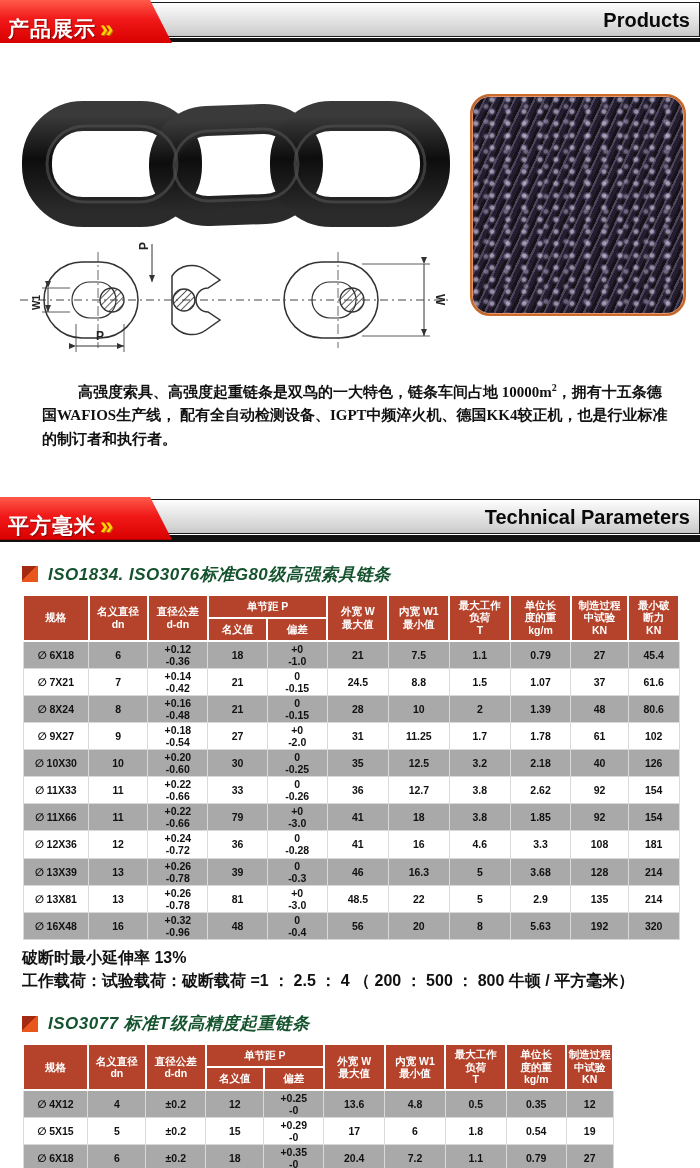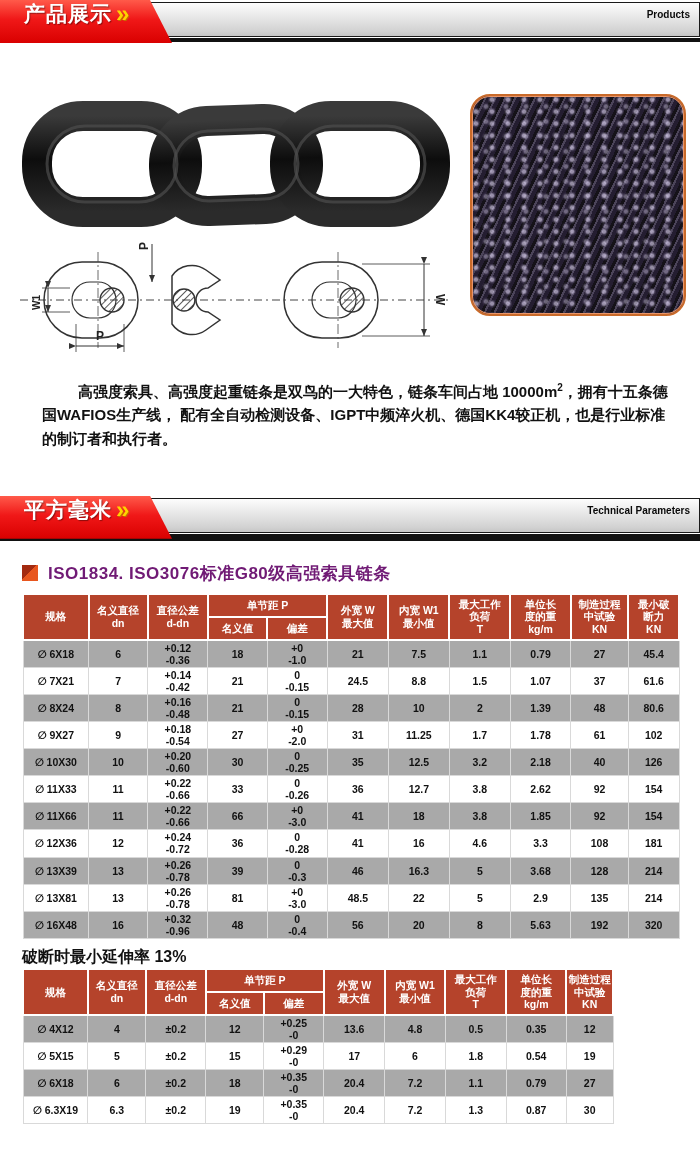--- a/index.html
+++ b/index.html
@@ -10,44 +10,44 @@
   .banner { position:relative; width:700px; height:46px; }
   .banner .bar { position:absolute; left:0; top:2px; width:700px; height:35px;
     background:linear-gradient(180deg,#fdfdfd 0%,#e9e9e9 40%,#d2d2d2 85%,#c6c6c6 100%);
     border:1px solid #1a1a1a; }
   .banner .strip { position:absolute; left:0; top:38px; width:700px; background:#111; }
   .banner.b1 .strip { height:4px; }
   .banner.b2 .strip { height:7px; }
   .banner .red { position:absolute; left:0; top:0; width:172px; height:43px;
     background:linear-gradient(180deg,#ff5a4a 0%,#f01818 45%,#d90000 100%);
     clip-path:polygon(0 0,150px 0,172px 100%,0 100%);
-    display:flex; align-items:flex-start; padding-left:24px; }
+    display:flex; align-items:flex-end; padding-left:8px; }
   .banner .red .cn { color:#fff; font-weight:bold; font-size:21px; letter-spacing:1px; text-shadow:1px 1px 1px rgba(0,0,0,.4); }
   .banner .red .chev { color:#ffd400; font-weight:bold; font-size:24px; margin-left:4px; text-shadow:1px 1px 0 #c96a00; }
-  .banner .en { position:absolute; right:10px; top:9px; font-weight:bold; font-size:10px; color:#0a0a0a; }
+  .banner .en { position:absolute; right:10px; top:9px; font-weight:bold; font-size:20px; color:#0a0a0a; }
 
   
   .pics { display:flex; padding:48px 12px 6px 12px; }
   .pics-left { width:448px; }
   .pic-right { margin-left:10px; width:216px; height:222px; border-radius:20px;
     border:2px solid #c96a2a; box-shadow:0 0 0 1px #e8956a inset;
     background-color:#2e2836;
     background-image:
       radial-gradient(circle at 25% 30%, rgba(215,205,235,.65) 0 1.5px, rgba(120,110,140,.35) 3px, transparent 4.5px),
       radial-gradient(circle at 70% 70%, rgba(190,180,210,.5) 0 1.5px, rgba(90,80,110,.3) 3px, transparent 4.5px),
       repeating-linear-gradient(115deg, rgba(0,0,0,.55) 0 3px, rgba(130,120,155,.35) 3px 5px, rgba(35,28,48,.9) 5px 9px);
     background-size:16px 12px, 20px 15px, auto; }
-  .intro { padding:14px 24px 0 42px; font-size:15px; font-weight:bold; line-height:1.55; text-indent:2.4em; }
+  .intro { padding:14px 24px 0 42px; font-size:15px; font-weight:bold; line-height:1.55; text-indent:2.4em;font-family:Liberation Serif, serif; }
   .spacer1 { height:46px; }
 
   
   .sec-title { display:flex; align-items:center; margin:20px 0 8px 22px; }
   .sec-title .sq { width:16px; height:16px; margin-right:10px;
     background:linear-gradient(135deg,#a32a10 0 45%,#e8561e 45% 100%); }
-  .sec-title .txt { font-size:17px; font-weight:bold; color:#701a75; letter-spacing:.5px; }
+  .sec-title .txt { font-size:17px; font-weight:bold; color:#14532d; letter-spacing:.5px;font-style:italic; }
 
   
   table { border-collapse:collapse; margin-left:22px; table-layout:fixed; }
   .t1 { width:658px; }
   .t2 { width:592px; }
   thead th { background:#b5432b; color:#fff; font-size:10.5px; font-weight:bold;
     border:2px solid #fff; white-space:pre-line; line-height:1.2; padding:3px 1px; }
   tbody td { font-size:10.5px; font-weight:bold; text-align:center; border:1px solid #d9d9d9;
     white-space:pre-line; line-height:1.15; padding:1px 0; height:21px; }
   tr.row-gray td { background:#a9a9a9; }
@@ -293,21 +293,21 @@
           <td>3.8</td>
           <td>2.62</td>
           <td>92</td>
           <td>154</td>
         </tr>
         <tr class="row-gray">
           <td>∅ 11X66</td>
           <td>11</td>
           <td>+0.22
 -0.66</td>
-          <td>66</td>
+          <td>79</td>
           <td>+0
 -3.0</td>
           <td>41</td>
           <td>18</td>
           <td>3.8</td>
           <td>1.85</td>
           <td>92</td>
           <td>154</td>
         </tr>
         <tr class="row-white">
@@ -368,22 +368,27 @@
           <td>8</td>
           <td>5.63</td>
           <td>192</td>
           <td>320</td>
         </tr>
       </tbody>
   </table>
 
   <div class="notes">
     <div>破断时最小延伸率 13%</div>
-  </div>
-
+    <div>工作载荷：试验载荷：破断载荷 =1 ：  2.5 ：  4 （ 200 ：  500 ：  800 牛顿 / 平方毫米）</div>
+  </div>
+
+  <div class="sec-title">
+    <span class="sq"></span>
+    <span class="txt">ISO3077 标准T级高精度起重链条</span>
+  </div>
 
   <div class="t2wrap">
   <table class="t2">
     <colgroup>
       <col style="width:11%">
           <col style="width:9.8%">
           <col style="width:10.2%">
           <col style="width:9.8%">
           <col style="width:10.2%">
       <col style="width:10.3%">

